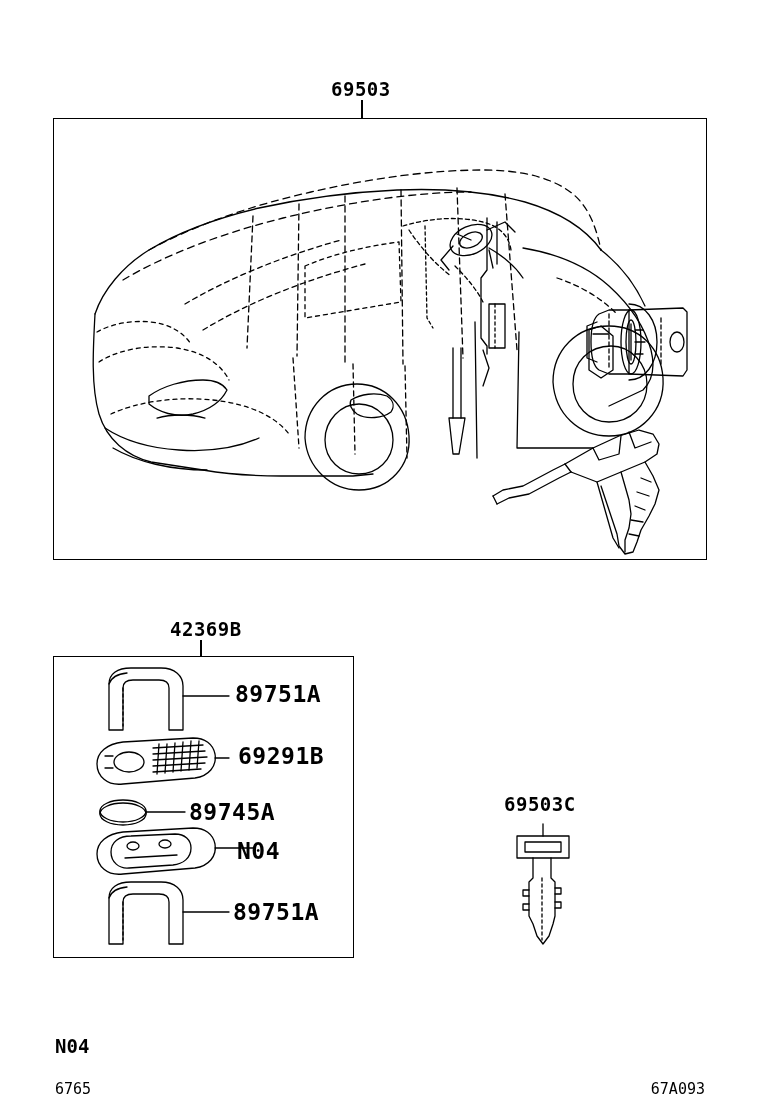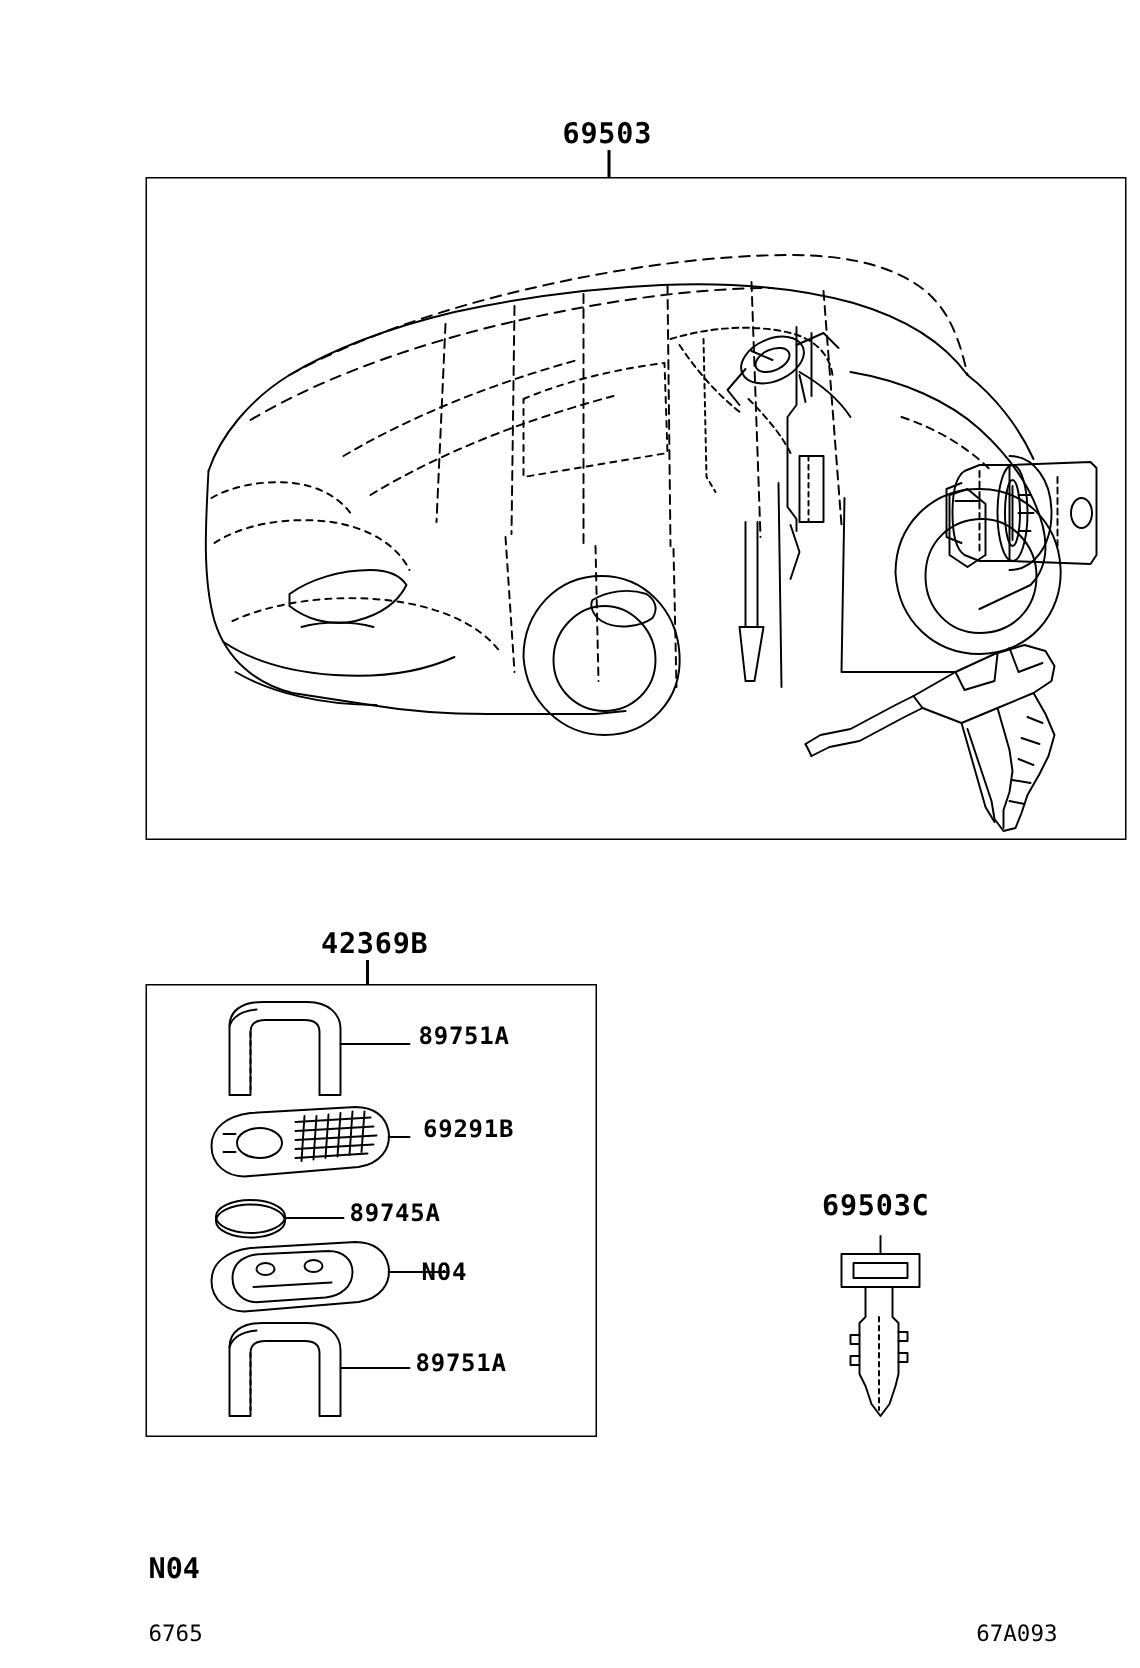--- a/index.html
+++ b/index.html
@@ -11,33 +11,32 @@
     width: 760px;
     height: 1112px;
     position: relative;
     font-family: "DejaVu Sans Mono", monospace;
     color: #000000;
     overflow: hidden;
   }
   .page {
     position: absolute;
     inset: 0;
-    margin-left: 44px;
   }
   .label {
     position: absolute;
     font-family: "DejaVu Sans Mono", monospace;
     font-weight: bold;
     font-size: 19px;
     letter-spacing: 0.5px;
     white-space: nowrap;
     color: #000;
   }
   .label.small {
-    font-size: 16px;
+    font-size: 23px;
   }
   .box {
     position: absolute;
     border: 1.5px solid #000;
     box-sizing: border-box;
     background: #fff;
   }
   .leader {
     position: absolute;
     background: #000;

